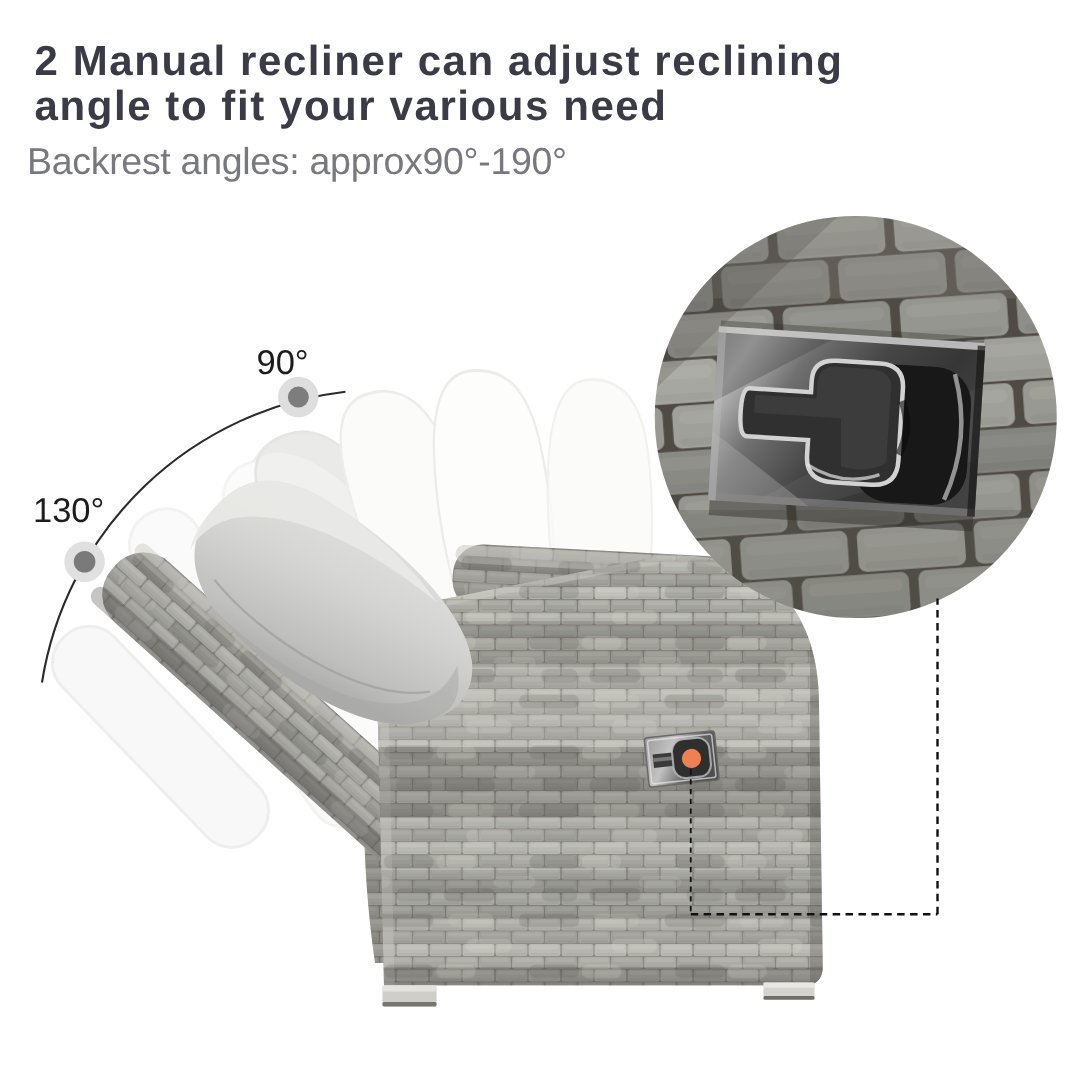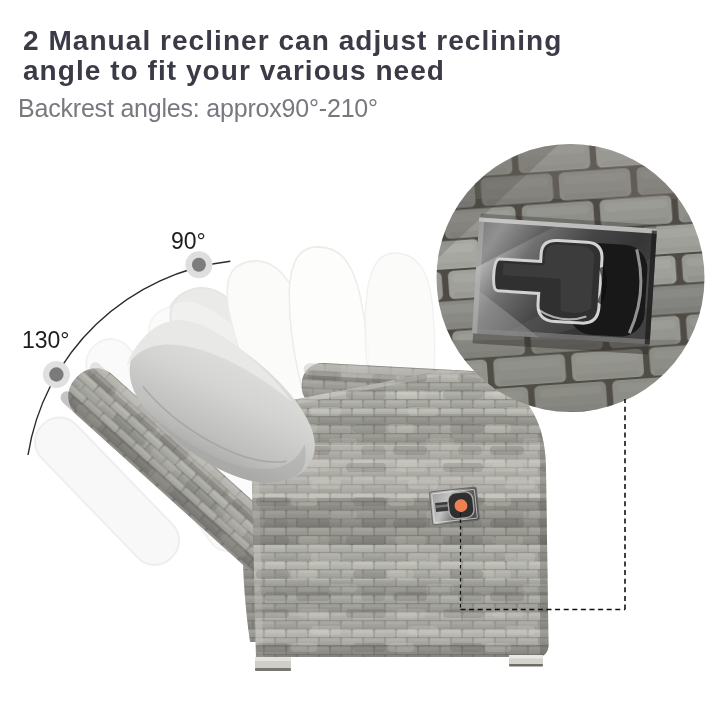--- a/index.html
+++ b/index.html
@@ -234,13 +234,13 @@
 
 <path d="M230.3 261.2 A231.4 231.4 0 0 0 28 455" fill="none" stroke="#2a2a2a" stroke-width="1.4"></path>
 <circle cx="198.9" cy="264.7" r="13.5" fill="#dedede"></circle>
 <circle cx="198.9" cy="264.7" r="7" fill="#7d7d7d"></circle>
 <circle cx="56.4" cy="374.5" r="13.5" fill="#e0e0e0"></circle>
 <circle cx="56.4" cy="374.5" r="7.2" fill="#7a7a7a"></circle>
 <text x="171" y="249" font-size="23" fill="#1c1c1c">90°</text>
 <text x="22" y="348" font-size="23" fill="#1c1c1c">130°</text>
 </svg>
 <div id="title">2 Manual recliner can adjust reclining<br>angle to fit your various need</div>
-<div id="sub">Backrest angles: approx90°-210°</div>
+<div id="sub">Backrest angles: approx90°-190°</div>
 
 </body></html>

